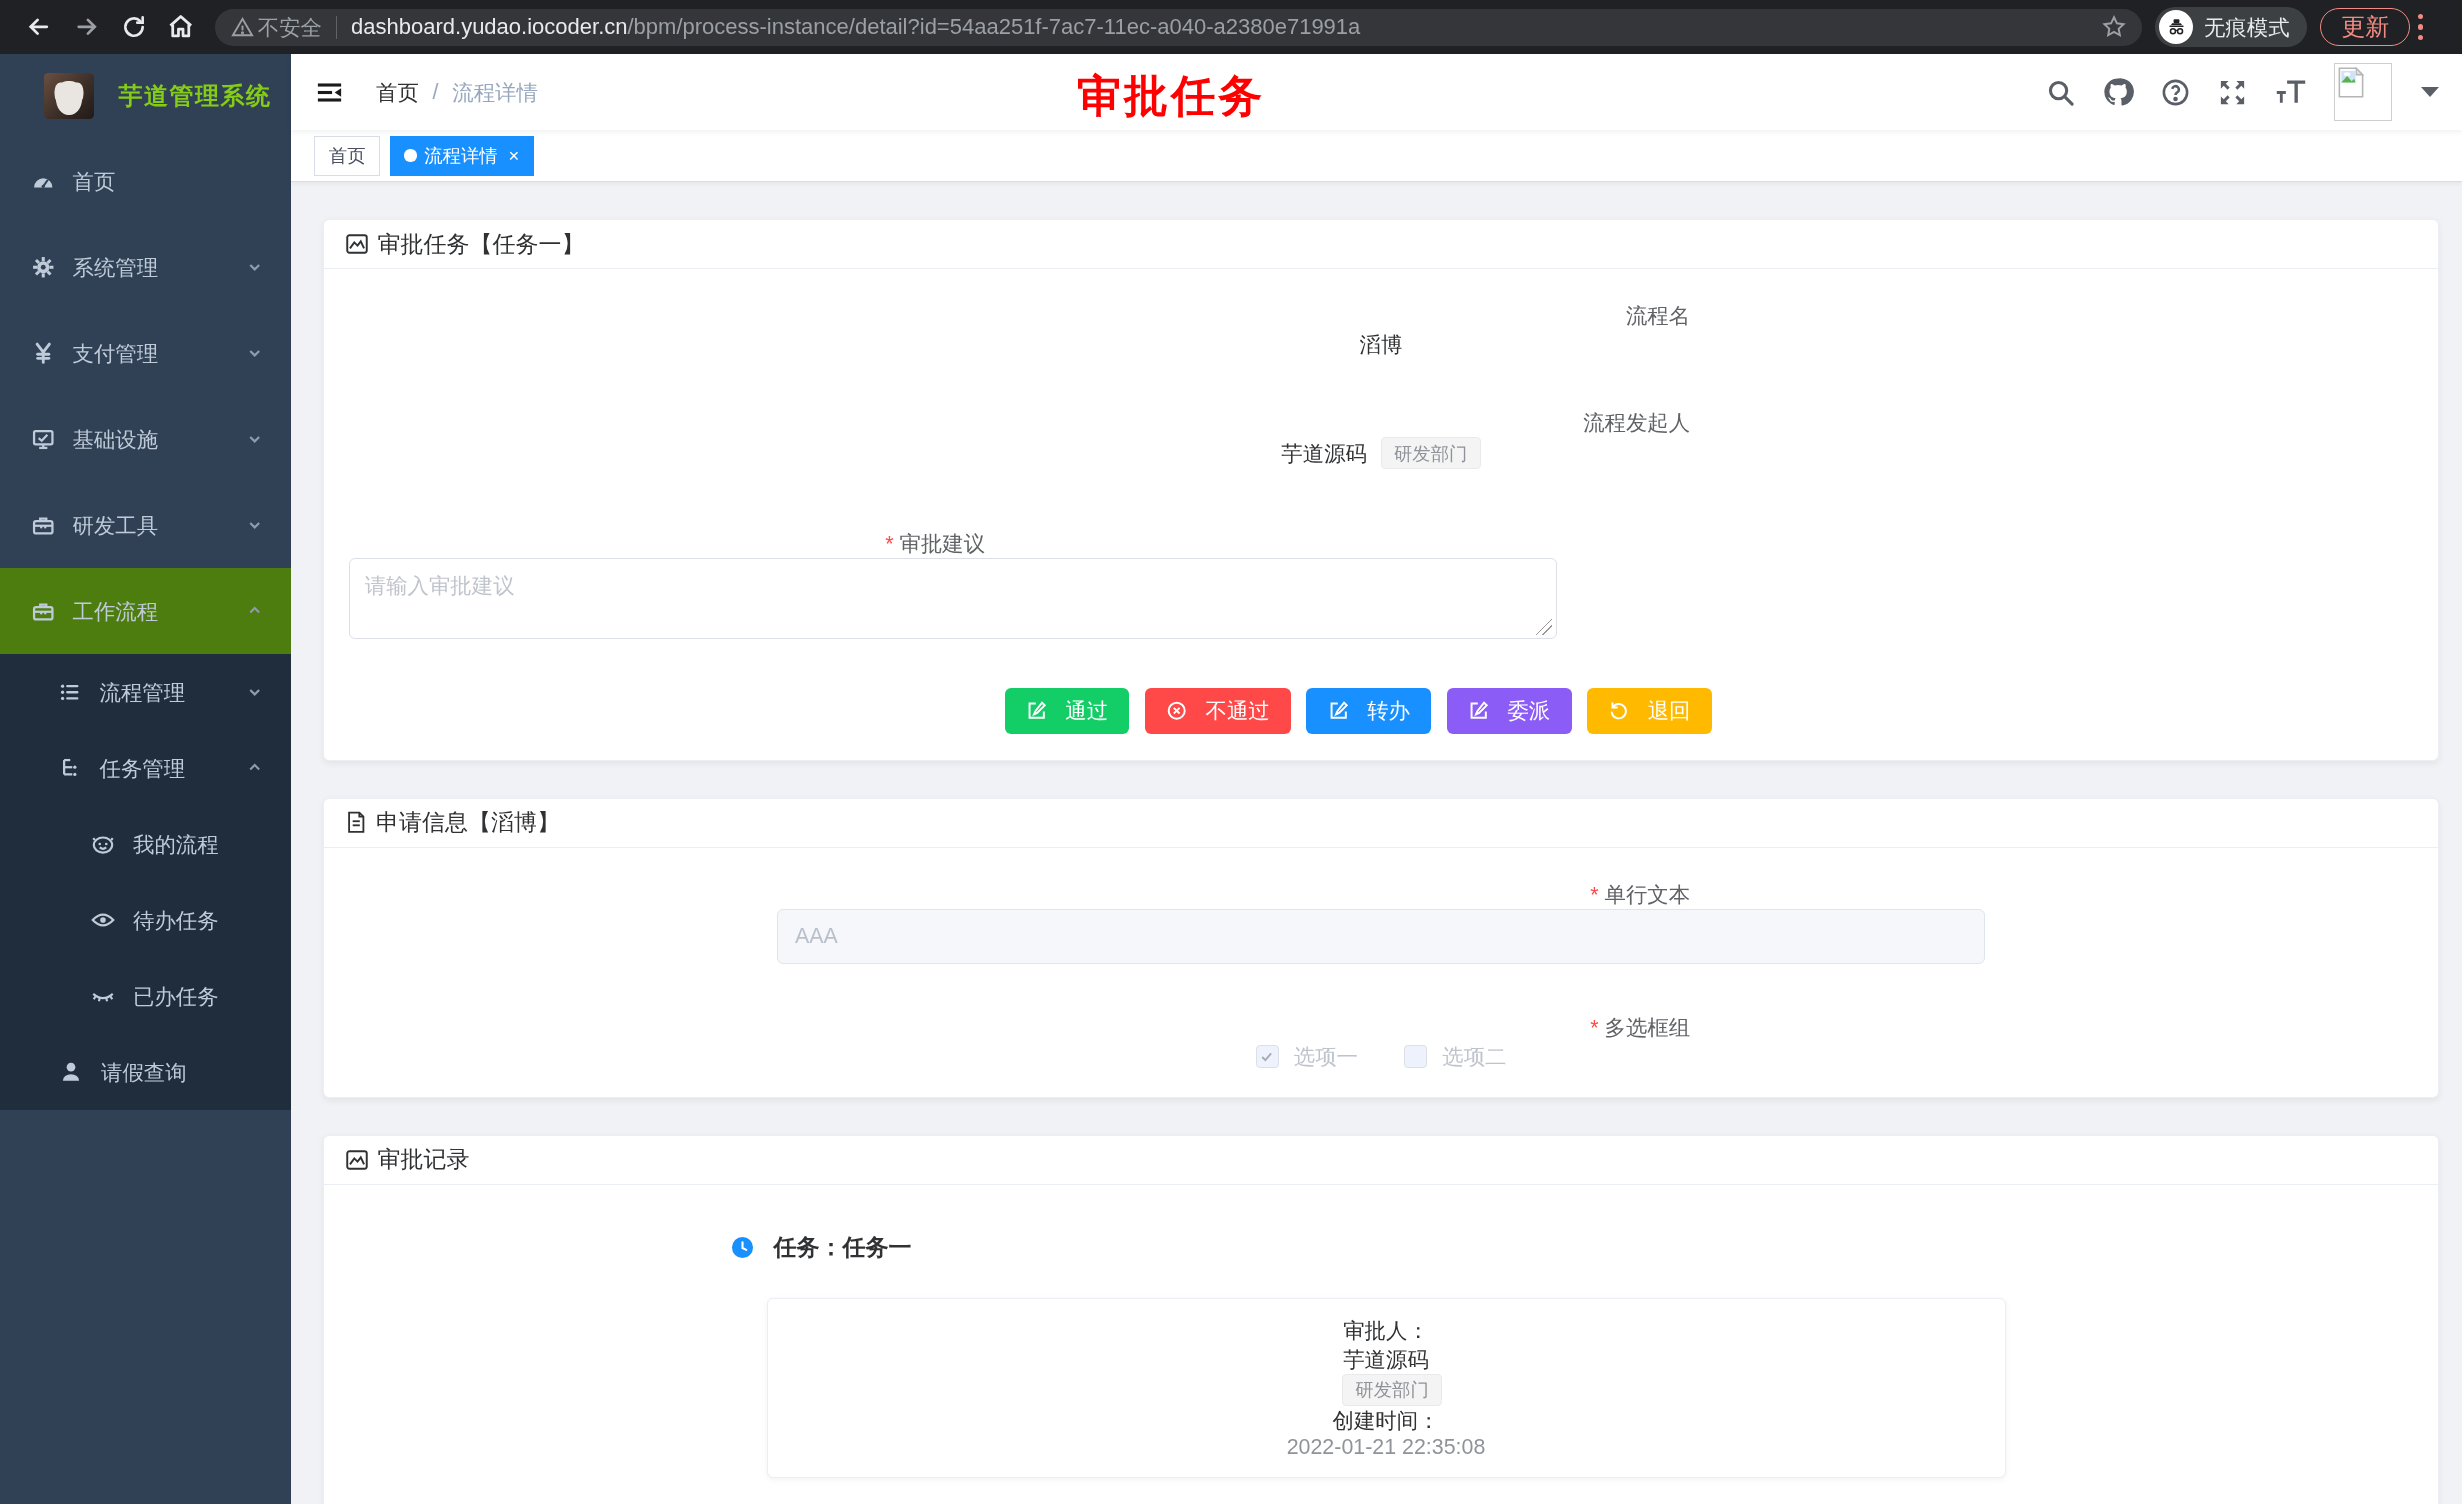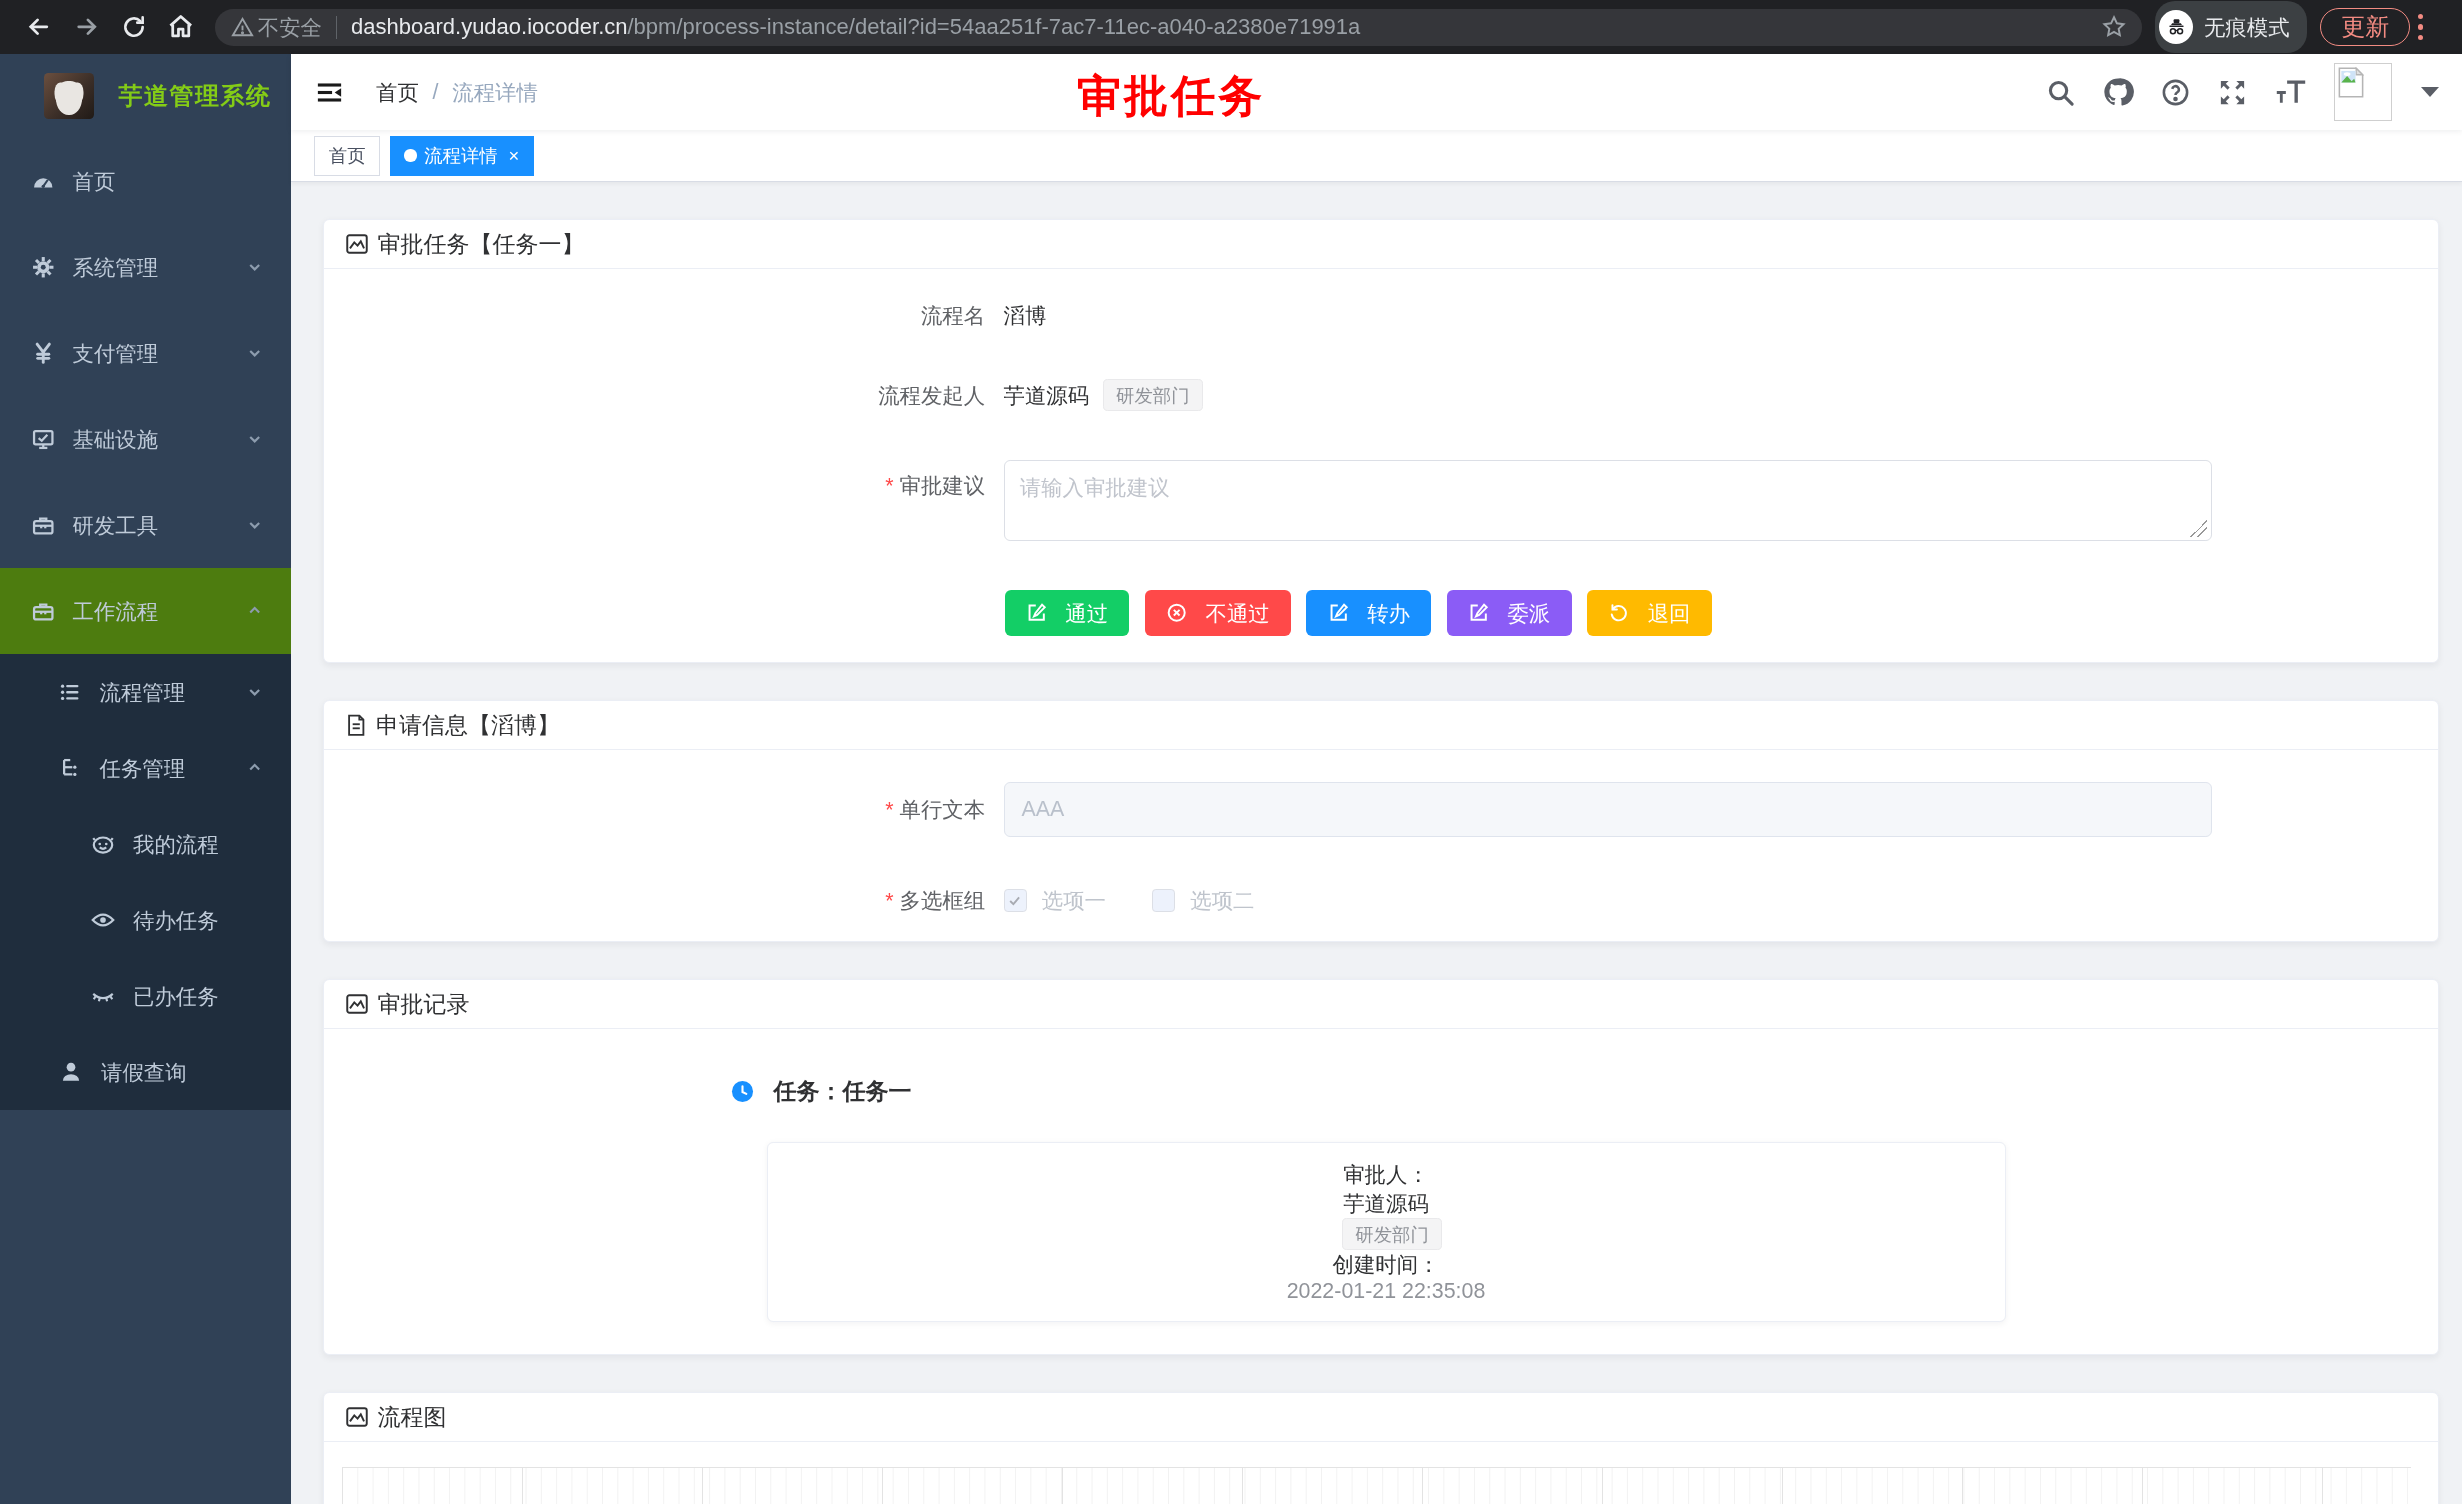--- a/index.html
+++ b/index.html
@@ -8,21 +8,21 @@
   .screen { position:relative; width:2462px; height:1505px; overflow:hidden; background:#f0f2f5; }
 
   
   .browser { position:absolute; top:0; left:0; width:2462px; height:54px; background:#202124; display:flex; align-items:center; padding:0 15.3px; }
   .b-ico { width:29px; height:29px; display:flex; align-items:center; justify-content:center; margin:0 9.2px; flex:none; }
   .omnibox { height:37px; background:#35363a; border-radius:18.4px; display:flex; align-items:center; margin-left:10.7px; width:1927px; padding:0 15.3px; }
   .omni-warn { display:flex; align-items:center; color:#9aa0a6; font-size:21.4px; gap:4px; }
   .omni-sep { width:1.5px; height:23px; background:#5f6368; margin:0 13.8px; }
   .omni-url { font-size:22px; color:#e8eaed; white-space:nowrap; overflow:hidden; flex:1; }
   .omni-url .path { color:#9aa0a6; }
-  .chip { height:52px; background:#3c4043; border-radius:20px; display:flex; align-items:center; gap:10.7px; padding:0 17px 0 4.6px; margin-left:12.2px; color:#e8eaed; font-size:21.4px; flex:none; }
+  .chip { height:40px; background:#3c4043; border-radius:20px; display:flex; align-items:center; gap:10.7px; padding:0 17px 0 4.6px; margin-left:12.2px; color:#e8eaed; font-size:21.4px; flex:none; }
   .incog-circle { width:34px; height:34px; border-radius:50%; background:#fff; display:flex; align-items:center; justify-content:center; }
   .update-btn { height:38px; border:1.5px solid #f28b82; color:#f28b82; border-radius:20px; display:flex; align-items:center; padding:0 20px; font-size:24px; margin-left:13.8px; flex:none; }
   .kebab { display:flex; flex-direction:column; gap:5.4px; margin:0 13.8px 0 7.6px; flex:none; }
   .kebab span { width:5.4px; height:5.4px; border-radius:50%; background:#f28b82; display:block; }
 
   
   .app { position:absolute; top:54px; left:0; right:0; bottom:0; display:flex; }
 
   
   .sidebar { width:291px; background:#304156; flex:none; position:relative; overflow:hidden; }
@@ -57,21 +57,21 @@
   .tag-item.active { background:#1890ff; border-color:#1890ff; color:#fff; }
   .tag-dot { width:12.2px; height:12.2px; border-radius:50%; background:#fff; }
   .tag-close { font-size:18.4px; margin-left:3.1px; }
 
   
   .content { flex:1; overflow:hidden; padding:37px 23px 0 32px; background:#f0f2f5; }
   .card { background:#fff; border:1.5px solid #ebeef5; border-radius:6.1px; box-shadow:0 2.3px 7.6px rgba(0,21,41,.06); margin-bottom:37px; }
   .card-head { display:flex; align-items:center; gap:7.6px; padding:0 20px; height:49px; border-bottom:1.5px solid #ebeef5; font-size:23px; color:#303133; }
   .card-body { padding:32px 24.5px 26px 24.5px; }
 
-  .form-item { display:flex; align-items:center; margin-bottom:49px; }
+  .form-item { display:flex; align-items:center; margin-bottom:49px;flex-direction:column; }
   .form-item:last-child { margin-bottom:0; }
   .form-label { width:655px; flex:none; text-align:right; padding-right:18.4px; font-size:21.4px; color:#606266; }
   .req:before { content:"*"; color:#ff4949; margin-right:6.1px; }
   .form-value { font-size:21.4px; color:#303133; display:flex; align-items:center; gap:13.8px; }
   .el-tag { display:inline-flex; align-items:center; height:32px; padding:0 12.2px; background:#f4f4f5; border:1.5px solid #e9e9eb; border-radius:4.6px; color:#909399; font-size:18.4px; }
   .textarea { width:1208px; height:81px; border:1.5px solid #dcdfe6; border-radius:6.1px; background:#fff; position:relative; padding:12.2px 15.3px; font-size:21.4px; color:#c0c4cc; }
   .textarea .grip { position:absolute; right:3.1px; bottom:3.1px; width:17px; height:17px;
      background:linear-gradient(135deg, transparent 0 50%, #999 50% 55%, transparent 55% 70%, #999 70% 75%, transparent 75%); }
   .top-align { align-items:flex-start; }
   .top-align .form-label { padding-top:10.7px; }

